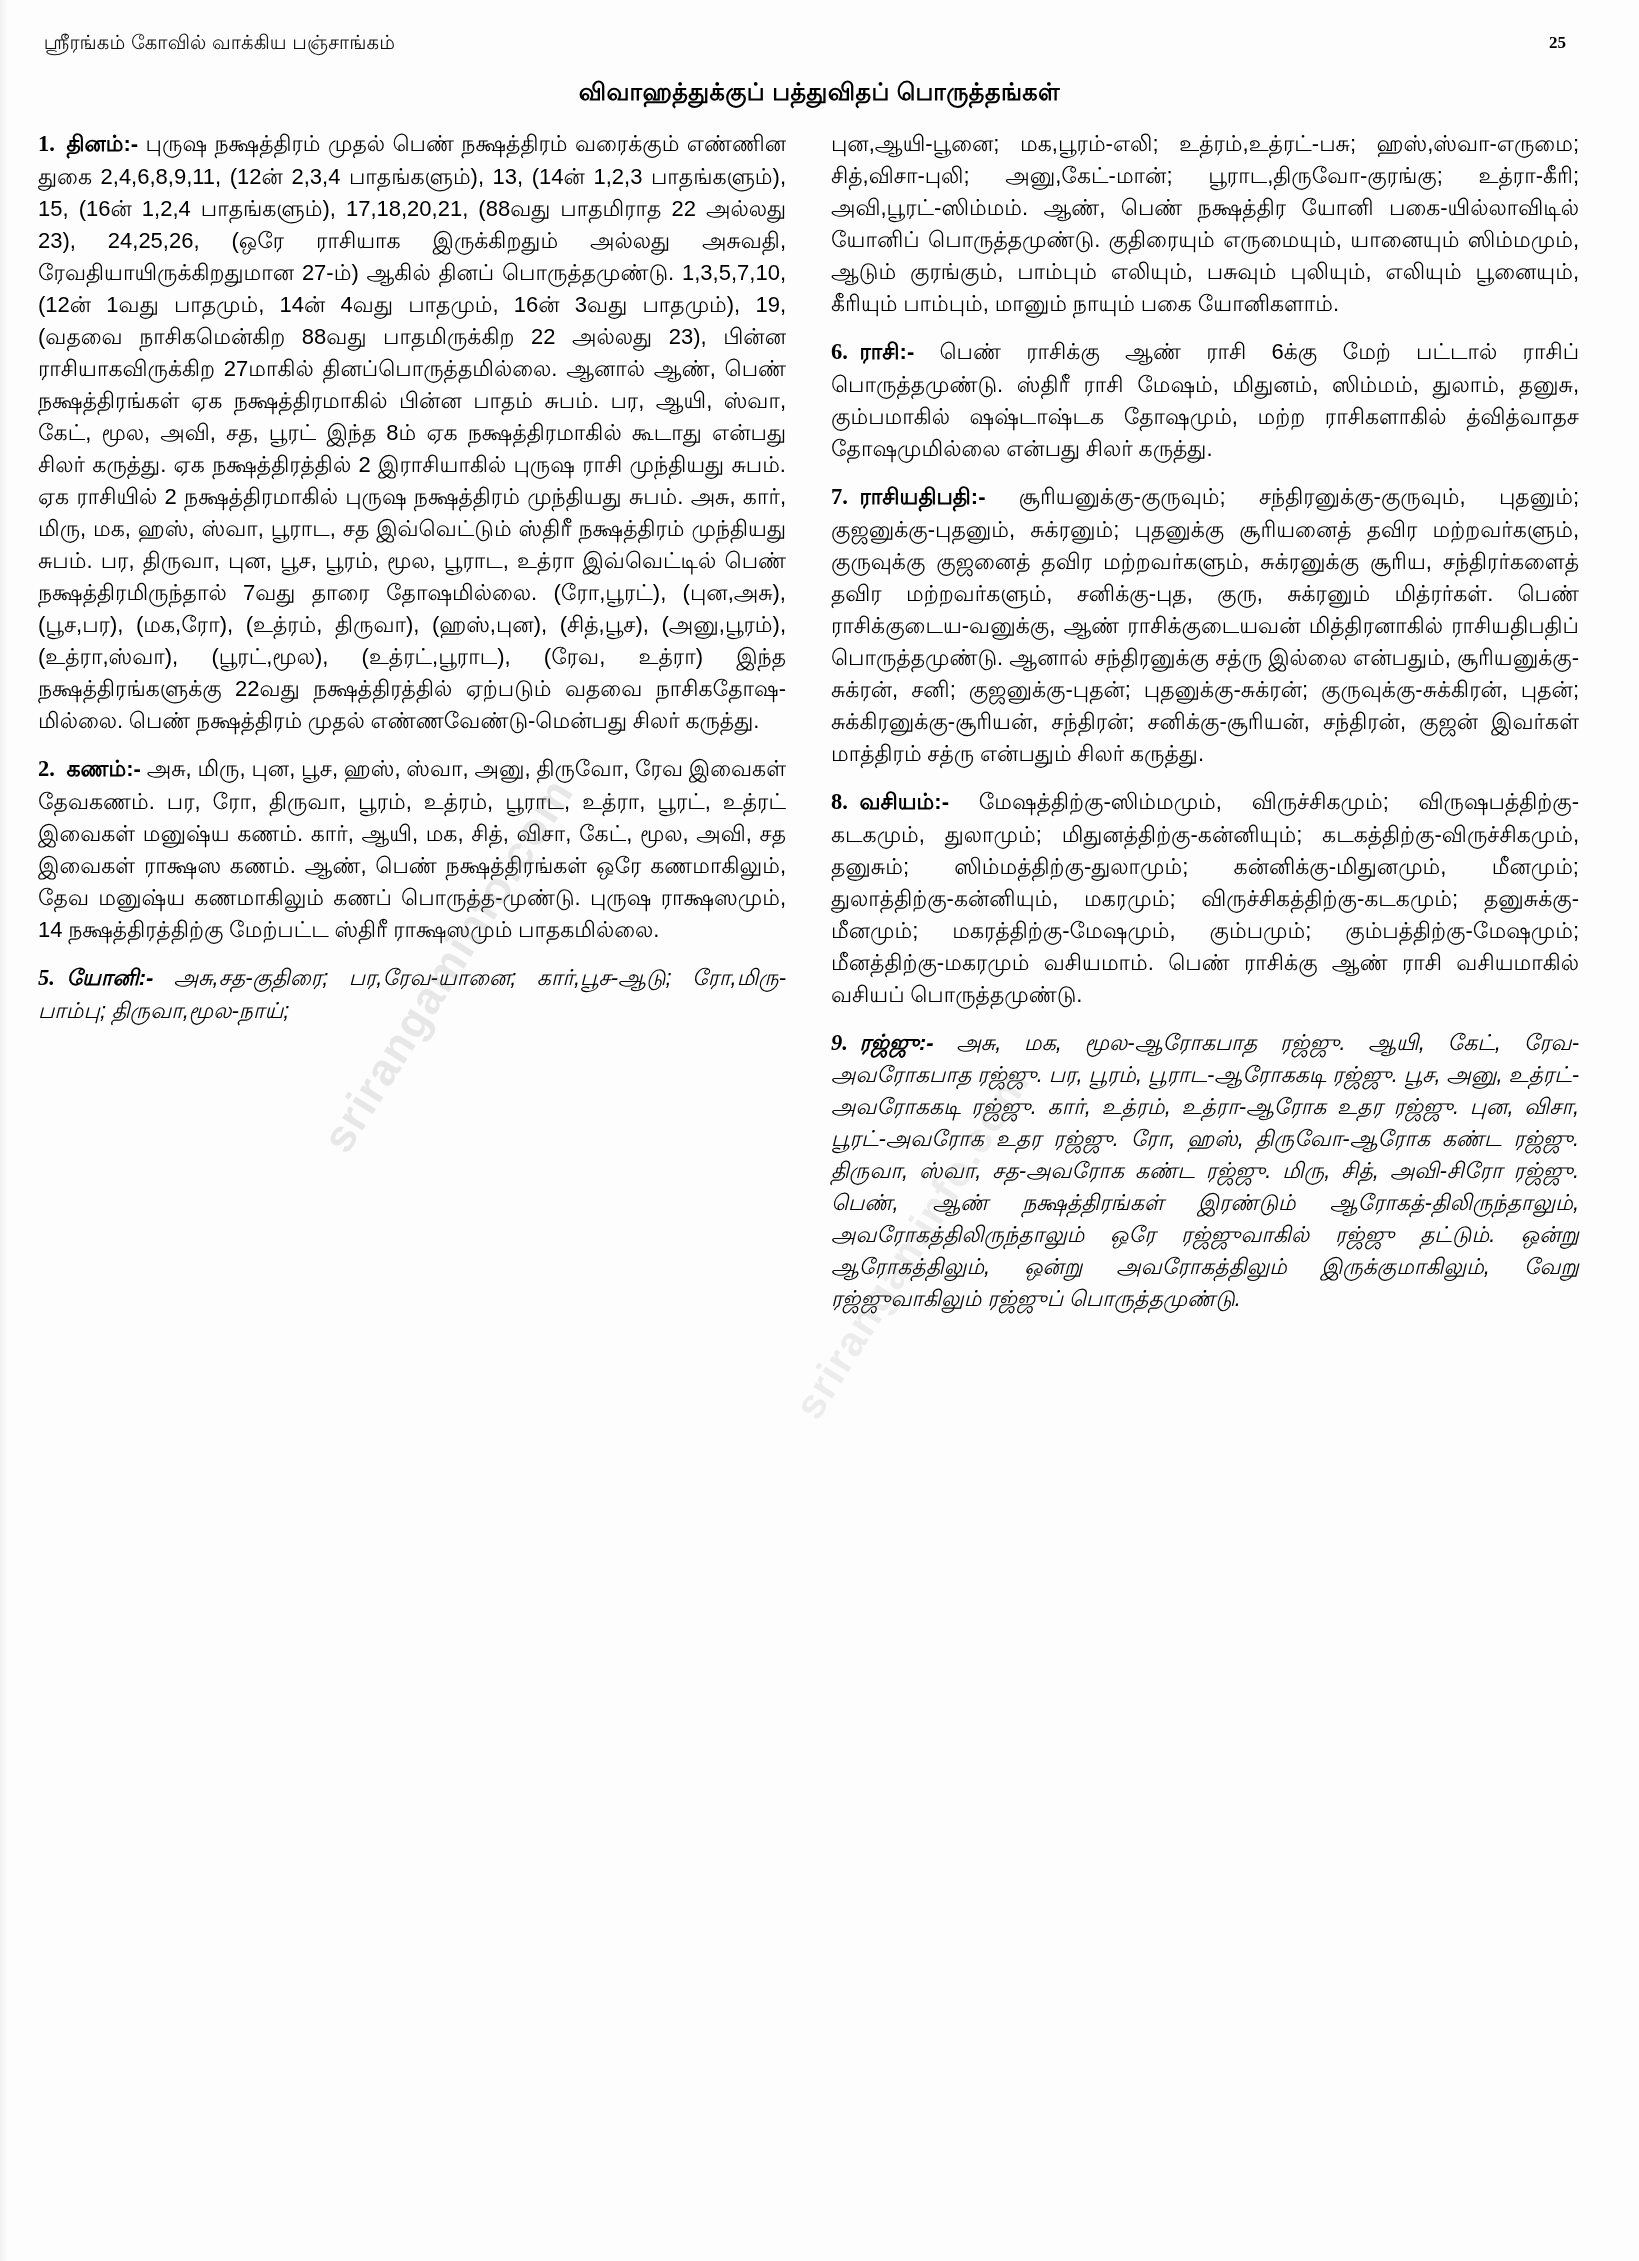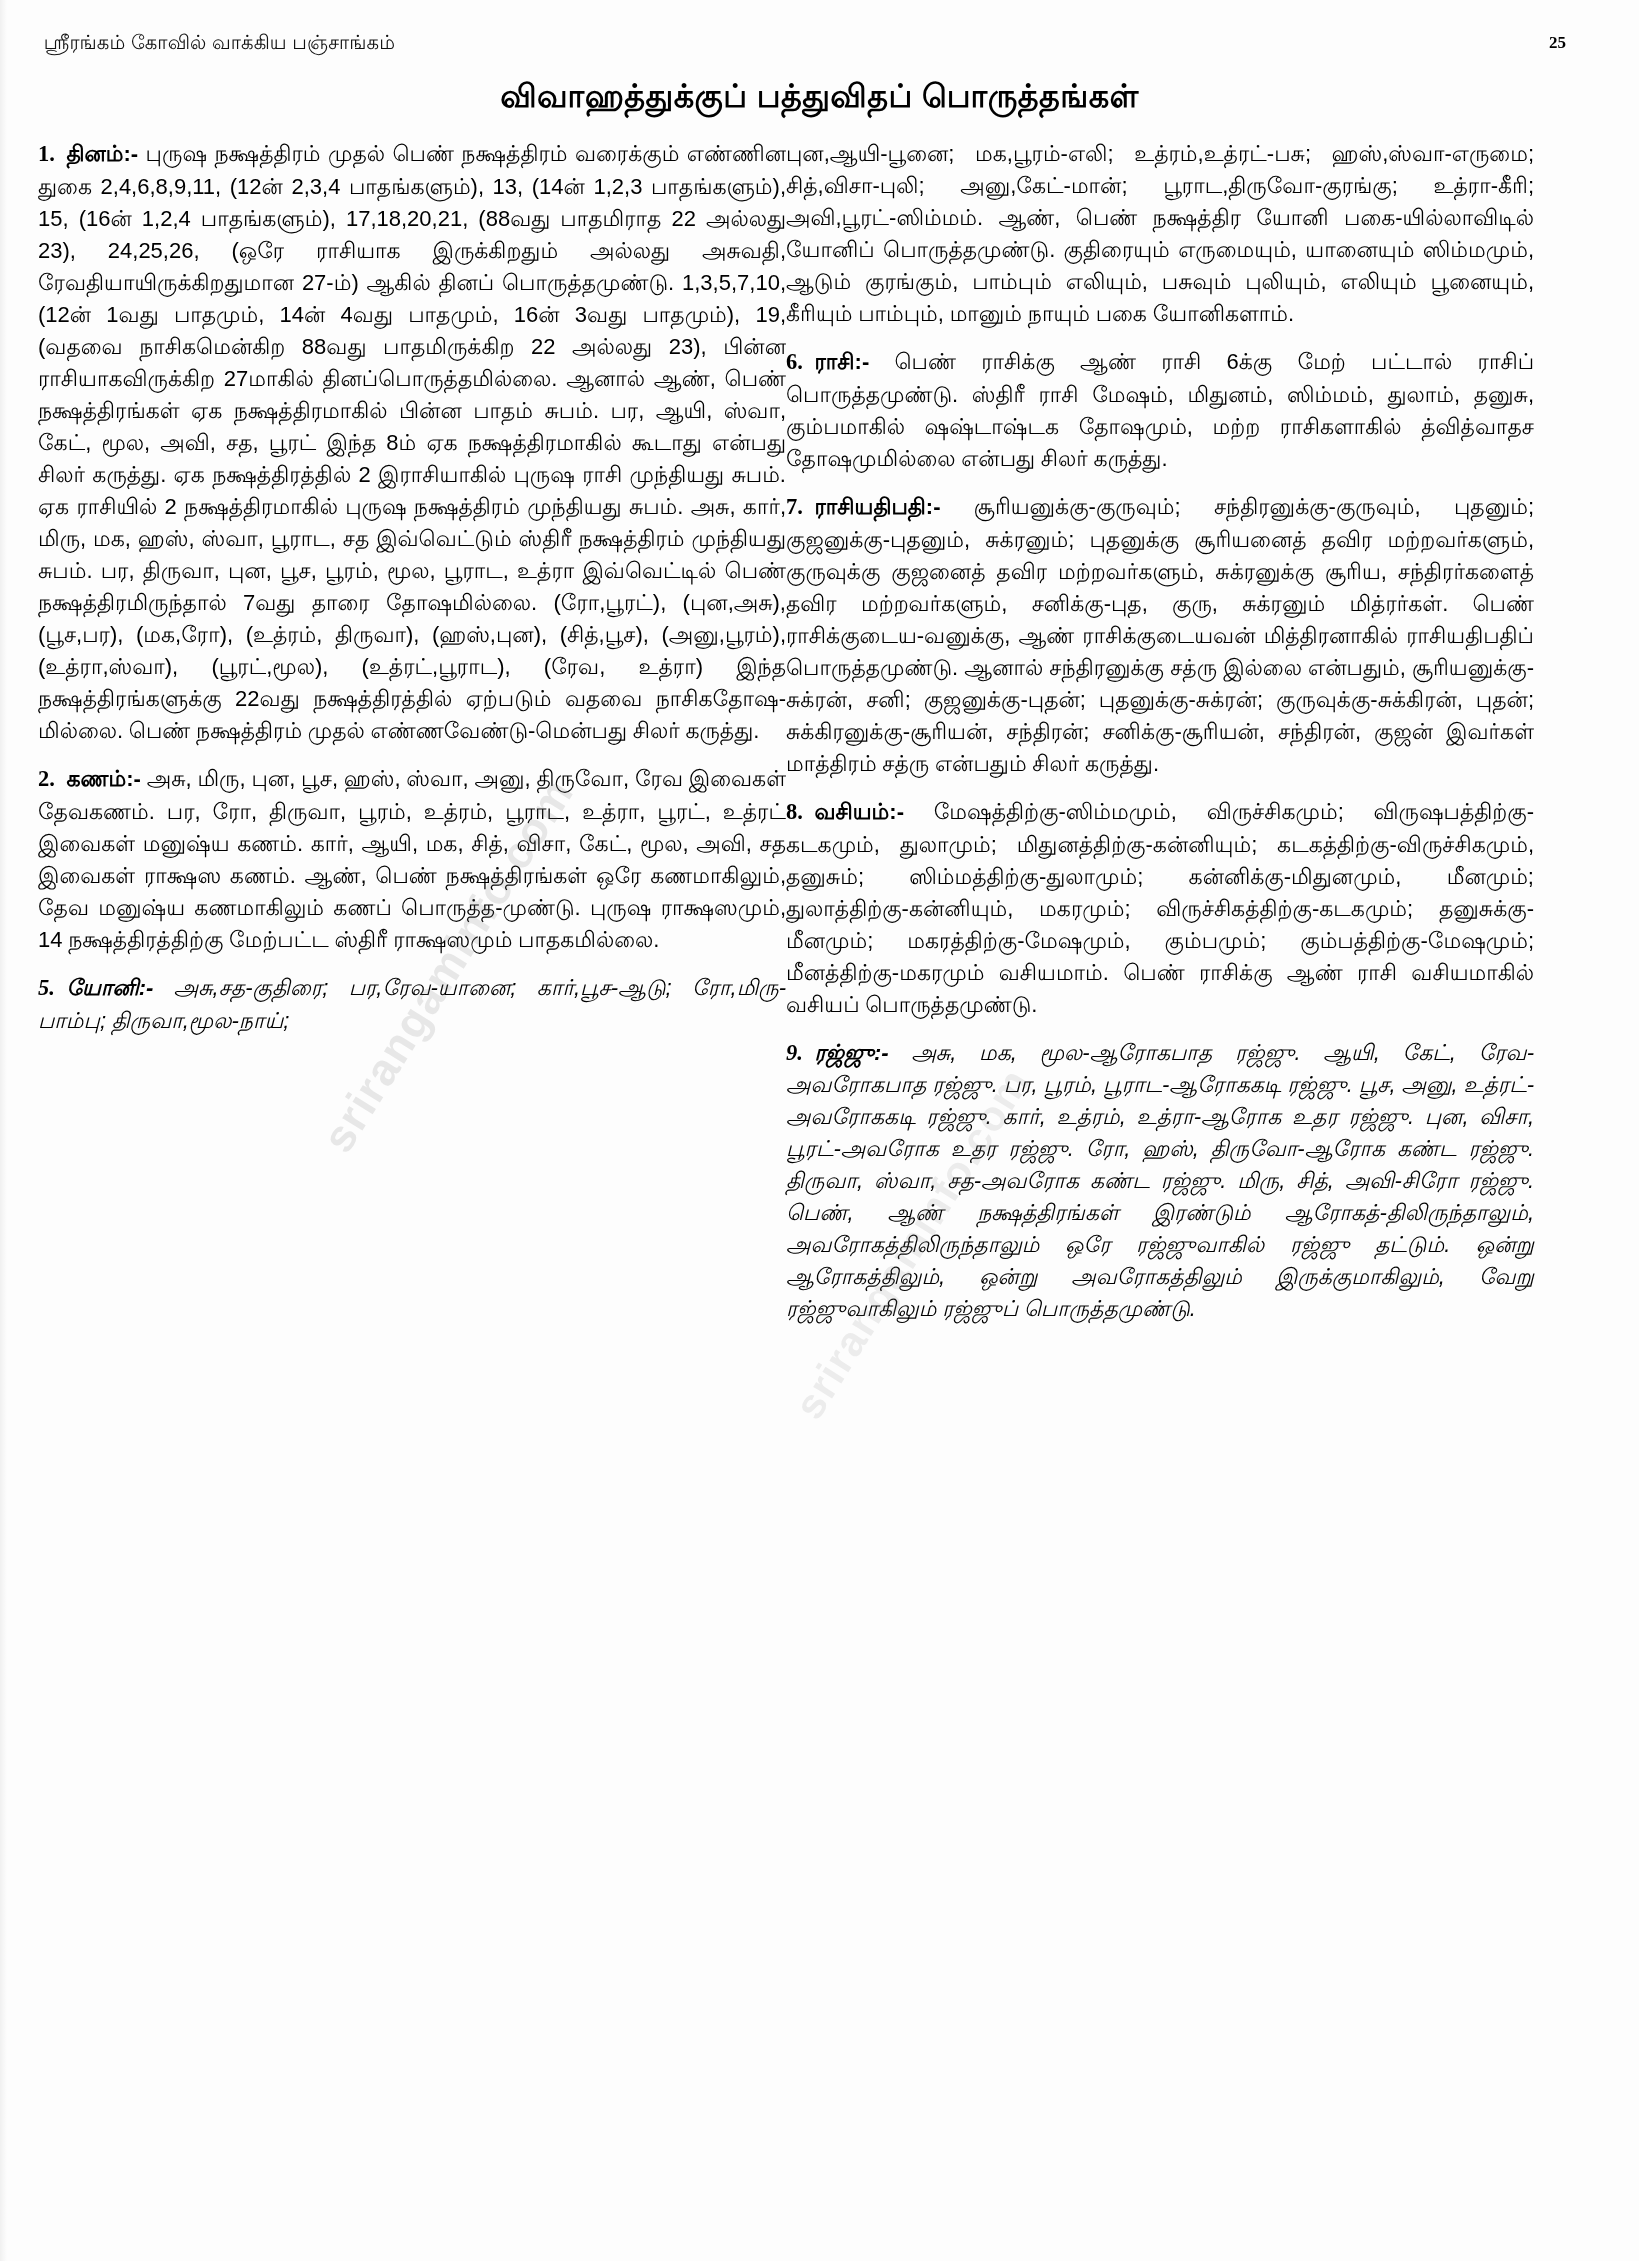--- a/index.html
+++ b/index.html
@@ -42,29 +42,30 @@
     right: 35px;
     top: 4.4px;
     font-family: "Liberation Serif", serif;
     font-size: 17px;
     font-weight: 700;
     color: #000;
   }
   .main-title {
     text-align: center;
     font-family: "Liberation Sans", "DejaVu Sans", sans-serif;
-    font-size: 32px;
+    font-size: 24px;
     font-weight: 700;
     letter-spacing: 0.4px;
     margin: 7.3px 0 19px 0;
     color: #000;
   }
   
   .columns {
     display: flex;
+    gap: 45px;
     align-items: flex-start;
   }
   .col {
     width: 748px;
     flex: 0 0 748px;
   }
   .para {
     font-family: "Liberation Sans", "DejaVu Sans", sans-serif;
     font-size: 22px;
     line-height: 1.455;

